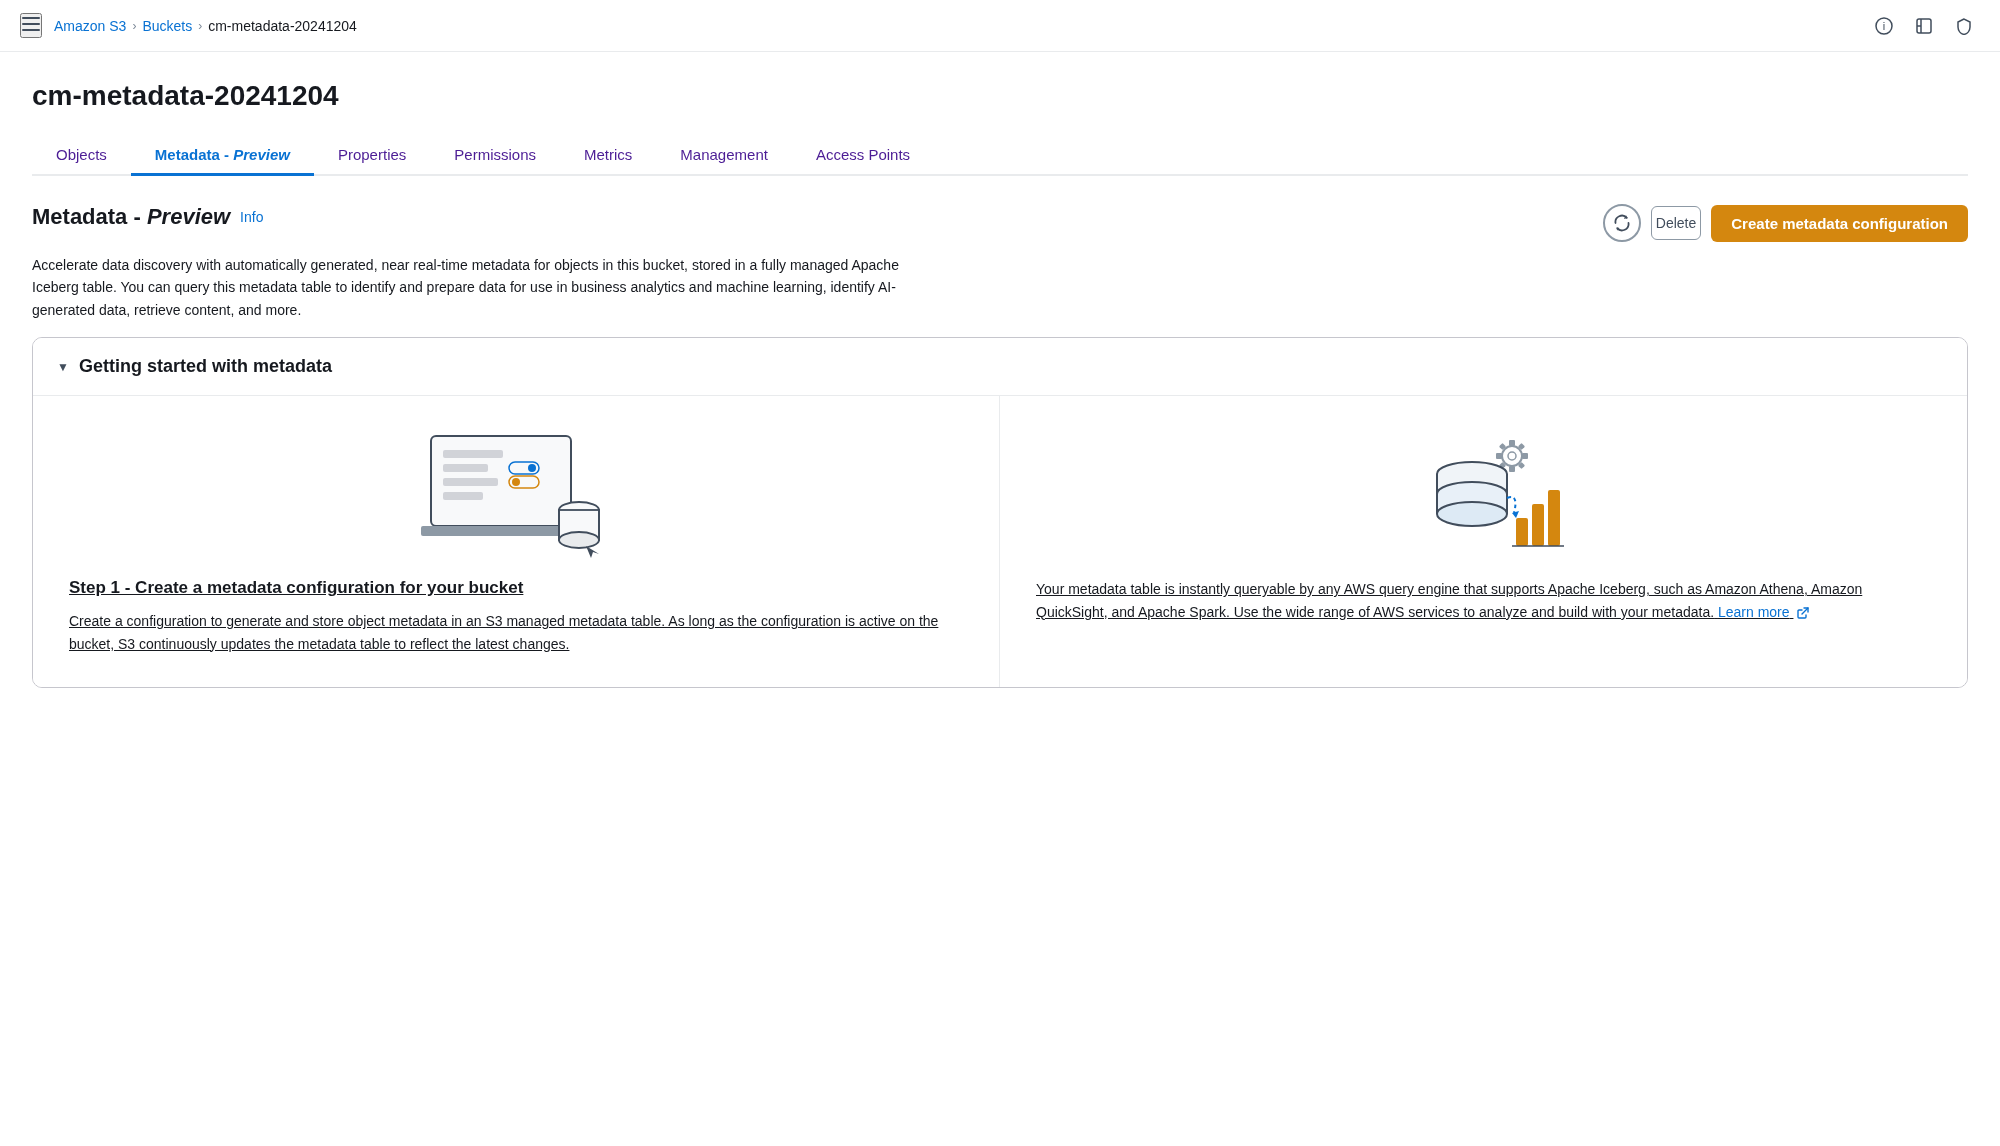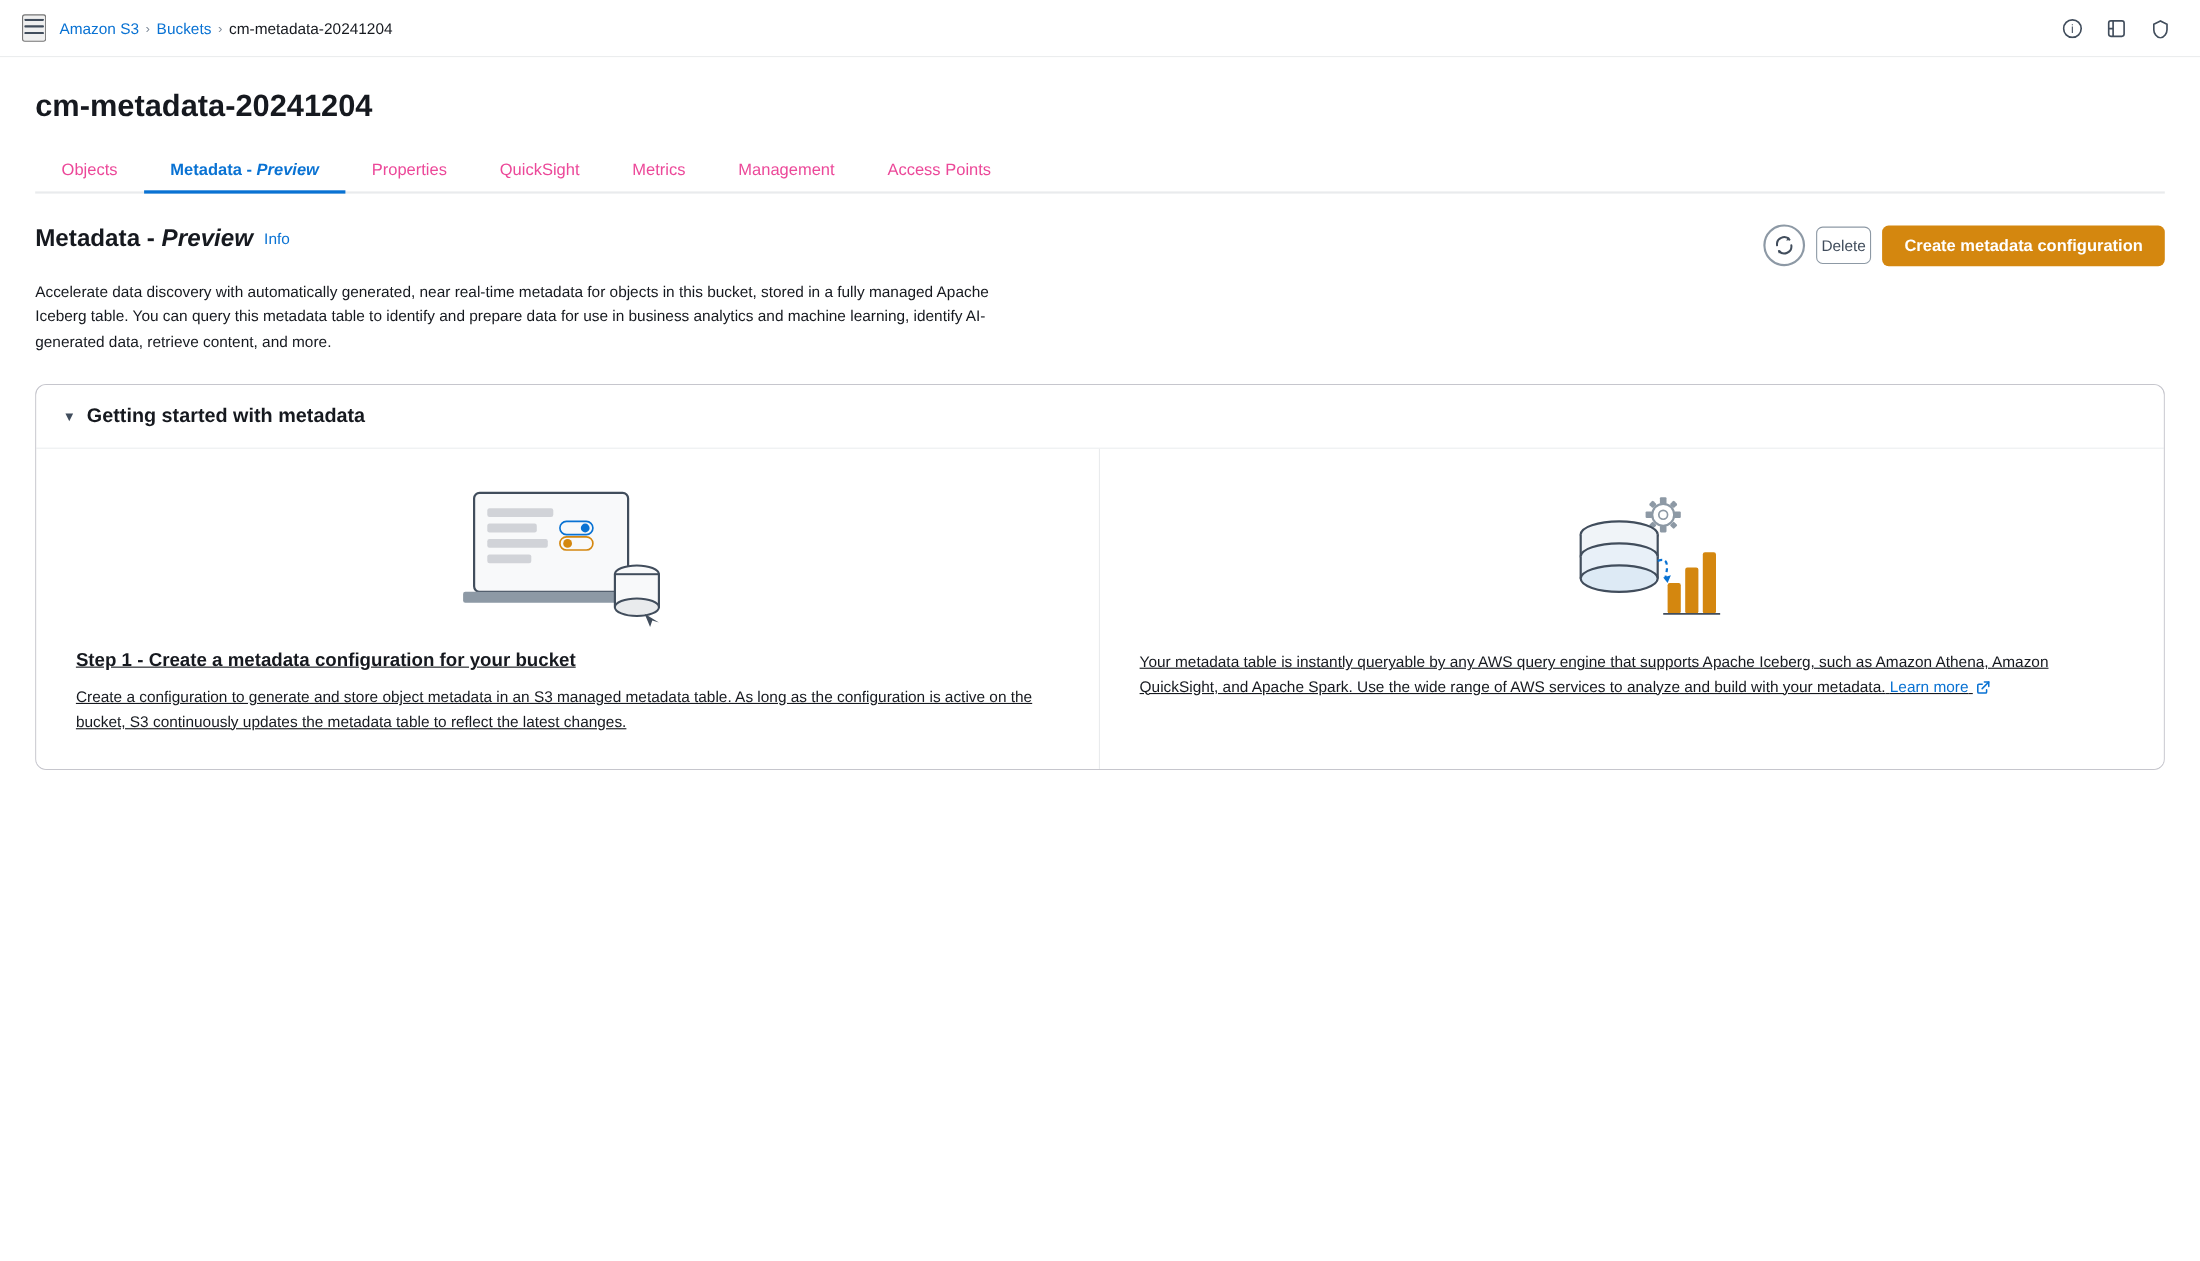--- a/index.html
+++ b/index.html
@@ -45,21 +45,21 @@
     .tabs {
       display: flex;
       align-items: flex-end;
       border-bottom: 2px solid #e9ebed;
       margin-bottom: 0;
       gap: 0;
     }
     .tab {
       padding: 10px 24px;
       font-size: 15px;
-      color: #ec4899;
+      color: #4c1d95;
       cursor: pointer;
       border: none;
       background: none;
       border-bottom: 3px solid transparent;
       margin-bottom: -2px;
       white-space: nowrap;
     }
     .tab.active {
       color: #0972d3;
       border-bottom: 3px solid #0972d3;
@@ -129,21 +129,21 @@
       font-size: 15px;
       cursor: pointer;
       font-weight: 700;
     }
 
     .section-description {
       font-size: 14px;
       color: #16191f;
       line-height: 1.6;
       max-width: 900px;
-      margin-bottom: 28px;
+      margin-bottom: 16px;
     }
 
     
     .getting-started-card {
       border: 1px solid #c6c6cd;
       border-radius: 10px;
       padding: 0;
       overflow: hidden;
     }
     .card-header {
@@ -239,21 +239,21 @@
   </div>
 </div>
 
 <div class="page-container">
   <h1 class="page-title">cm-metadata-20241204</h1>
 
   <div class="tabs">
     <button class="tab">Objects</button>
     <button class="tab active">Metadata - <em>Preview</em></button>
     <button class="tab">Properties</button>
-    <button class="tab">QuickSight</button>
+    <button class="tab">Permissions</button>
     <button class="tab">Metrics</button>
     <button class="tab">Management</button>
     <button class="tab">Access Points</button>
   </div>
 
   <div class="content-area">
     <div class="section-header">
       <div>
         <h2 class="section-title">
           <span>Metadata - <em>Preview</em></span>

